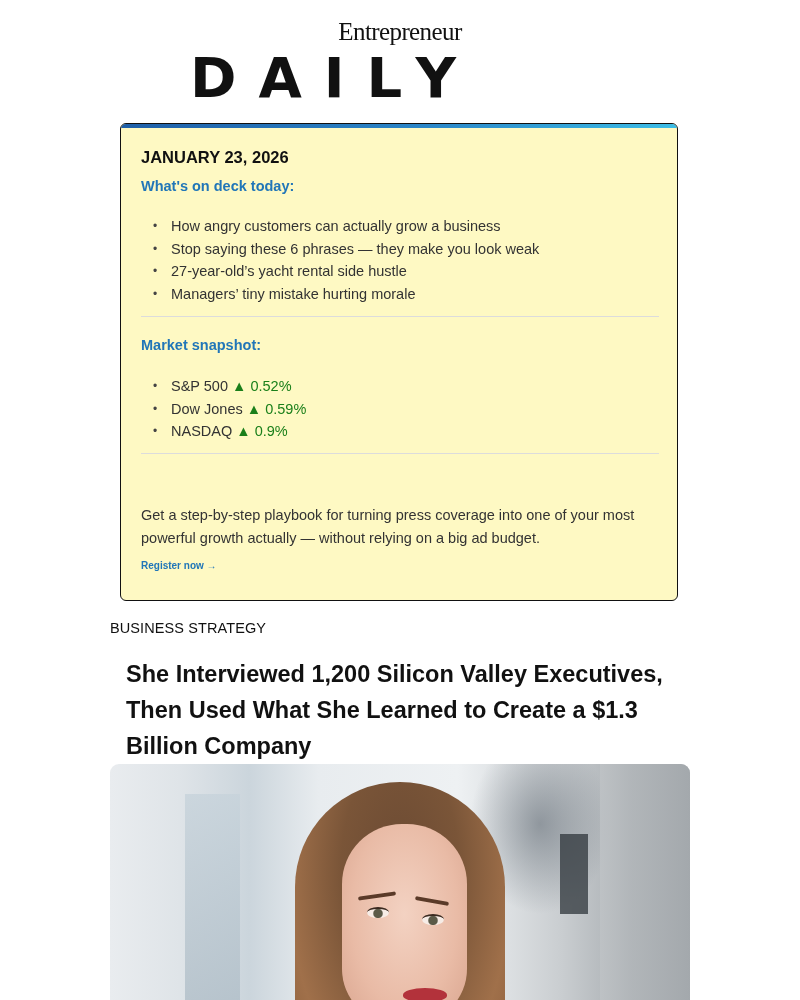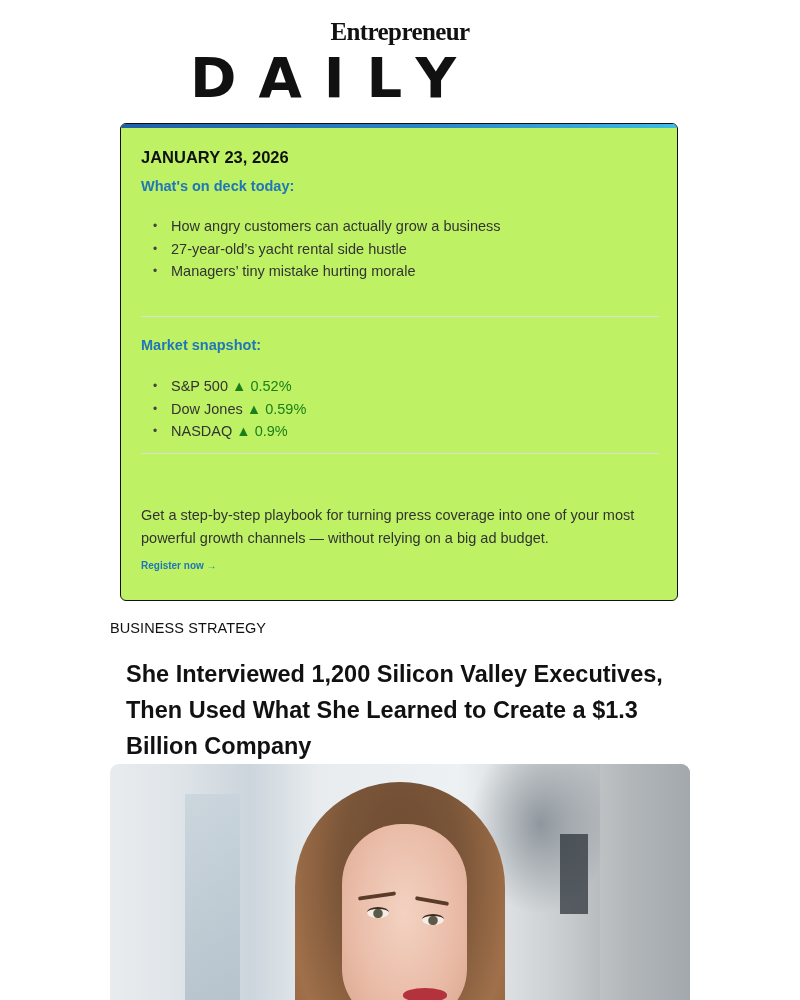--- a/index.html
+++ b/index.html
@@ -1,20 +1,20 @@
 <!DOCTYPE html>
 <html><head>
   <meta charset="utf-8">
   <style>
     html, body { margin: 0; padding: 0; background: #ffffff; }
     body { width: 800px; height: 1000px; overflow: hidden; position: relative; font-family: "Liberation Sans", sans-serif; color: #222; }
     .masthead { position: absolute; left: 0; top: 0; width: 800px; text-align: center; }
-    .brand { position: absolute; top: 18px; left: 0; width: 800px; text-align: center; font-family: "Liberation Serif", serif; font-size: 25px; font-weight: bold; letter-spacing: -0.6px; color: #111; }
+    .brand { position: absolute; top: 18px; left: 0; width: 800px; text-align: center; font-family: "Liberation Serif", serif; font-size: 25px; font-weight: normal; letter-spacing: -0.6px; color: #111; }
     .daily { position: absolute; top: 46px; left: 0; width: 646px; text-align: center; font-family: "DejaVu Sans", sans-serif; font-weight: bold; font-size: 56px; letter-spacing: 22px; color: #111; line-height: 64px; padding-left: 22px; box-sizing: border-box; }
-    .card { position: absolute; left: 120px; top: 123px; width: 558px; height: 478px; border: 1.5px solid #111; border-radius: 6px; box-sizing: border-box; overflow: hidden; background: #bef264; }
+    .card { position: absolute; left: 120px; top: 123px; width: 558px; height: 478px; border: 1.5px solid #111; border-radius: 6px; box-sizing: border-box; overflow: hidden; background: #fef9c3; }
     .card-topbar { position: absolute; left: 0; top: 0; width: 100%; height: 4px; background: linear-gradient(90deg, #1f5fa8 0%, #2a86c8 55%, #3cbde6 100%); }
     .date { position: absolute; left: 20px; top: 24px; font-size: 16.5px; font-weight: bold; color: #111; }
     .section-head { position: absolute; left: 20px; font-size: 14.5px; font-weight: bold; color: #2176b8; }
     ul.bullets { position: absolute; left: 20px; margin: 8px; padding: 0 0 0 22px; list-style: none; }
     ul.bullets li { position: relative; font-size: 14.5px; color: #333; line-height: 22.5px; }
     ul.bullets li::before { content: "•"; position: absolute; left: -18px; color: #444; font-size: 12px; }
     .divider { position: absolute; left: 20px; width: 518px; height: 1px; background: #dcdcdc; }
     .up { color: #1a7f1a; }
     .promo-text { position: absolute; left: 20px; top: 380px; width: 520px; font-size: 14.5px; line-height: 22.5px; color: #333; }
     .register { position: absolute; left: 20px; top: 436px; font-size: 10px; font-weight: bold; color: #2176b8; text-decoration: none; }
@@ -42,20 +42,21 @@
 </header>
 
 <section class="card">
   <div class="card-topbar"></div>
 
   <div class="date">JANUARY 23, 2026</div>
 
   <div class="section-head" style="top:54px;">What's on deck today:</div>
   <ul class="bullets" style="top:83px;">
     <li>How angry customers can actually grow a business</li>
+    <li>Stop saying these 6 phrases — they make you look weak</li>
     <li>27-year-old’s yacht rental side hustle</li>
     <li>Managers’ tiny mistake hurting morale</li>
   </ul>
 
   <div class="divider" style="top:192px;"></div>
 
   <div class="section-head" style="top:213px;">Market snapshot:</div>
   <ul class="bullets" style="top:243px;">
     <li>
       <span>S&amp;P 500</span>
@@ -69,21 +70,21 @@
     </li>
     <li>
       <span>NASDAQ</span>
       <span class="up">▲</span>
       <span class="up">0.9%</span>
     </li>
   </ul>
 
   <div class="divider" style="top:329px;"></div>
 
-  <div class="promo-text">Get a step-by-step playbook for turning press coverage into one of your most powerful growth channels — without relying on a big ad budget.</div>
+  <div class="promo-text">Get a step-by-step playbook for turning press coverage into one of your most powerful growth actually — without relying on a big ad budget.</div>
   <a class="register">Register now →</a>
 </section>
 
 <div class="kicker">BUSINESS STRATEGY</div>
 <h1 class="headline">She Interviewed 1,200 Silicon Valley Executives, Then Used What She Learned to Create a $1.3 Billion Company</h1>
 
 <div class="hero" title="Portrait of a woman with long brown hair in front of blurred city buildings">
   <div class="building1"></div>
   <div class="building2"></div>
   <div class="building3"></div>

